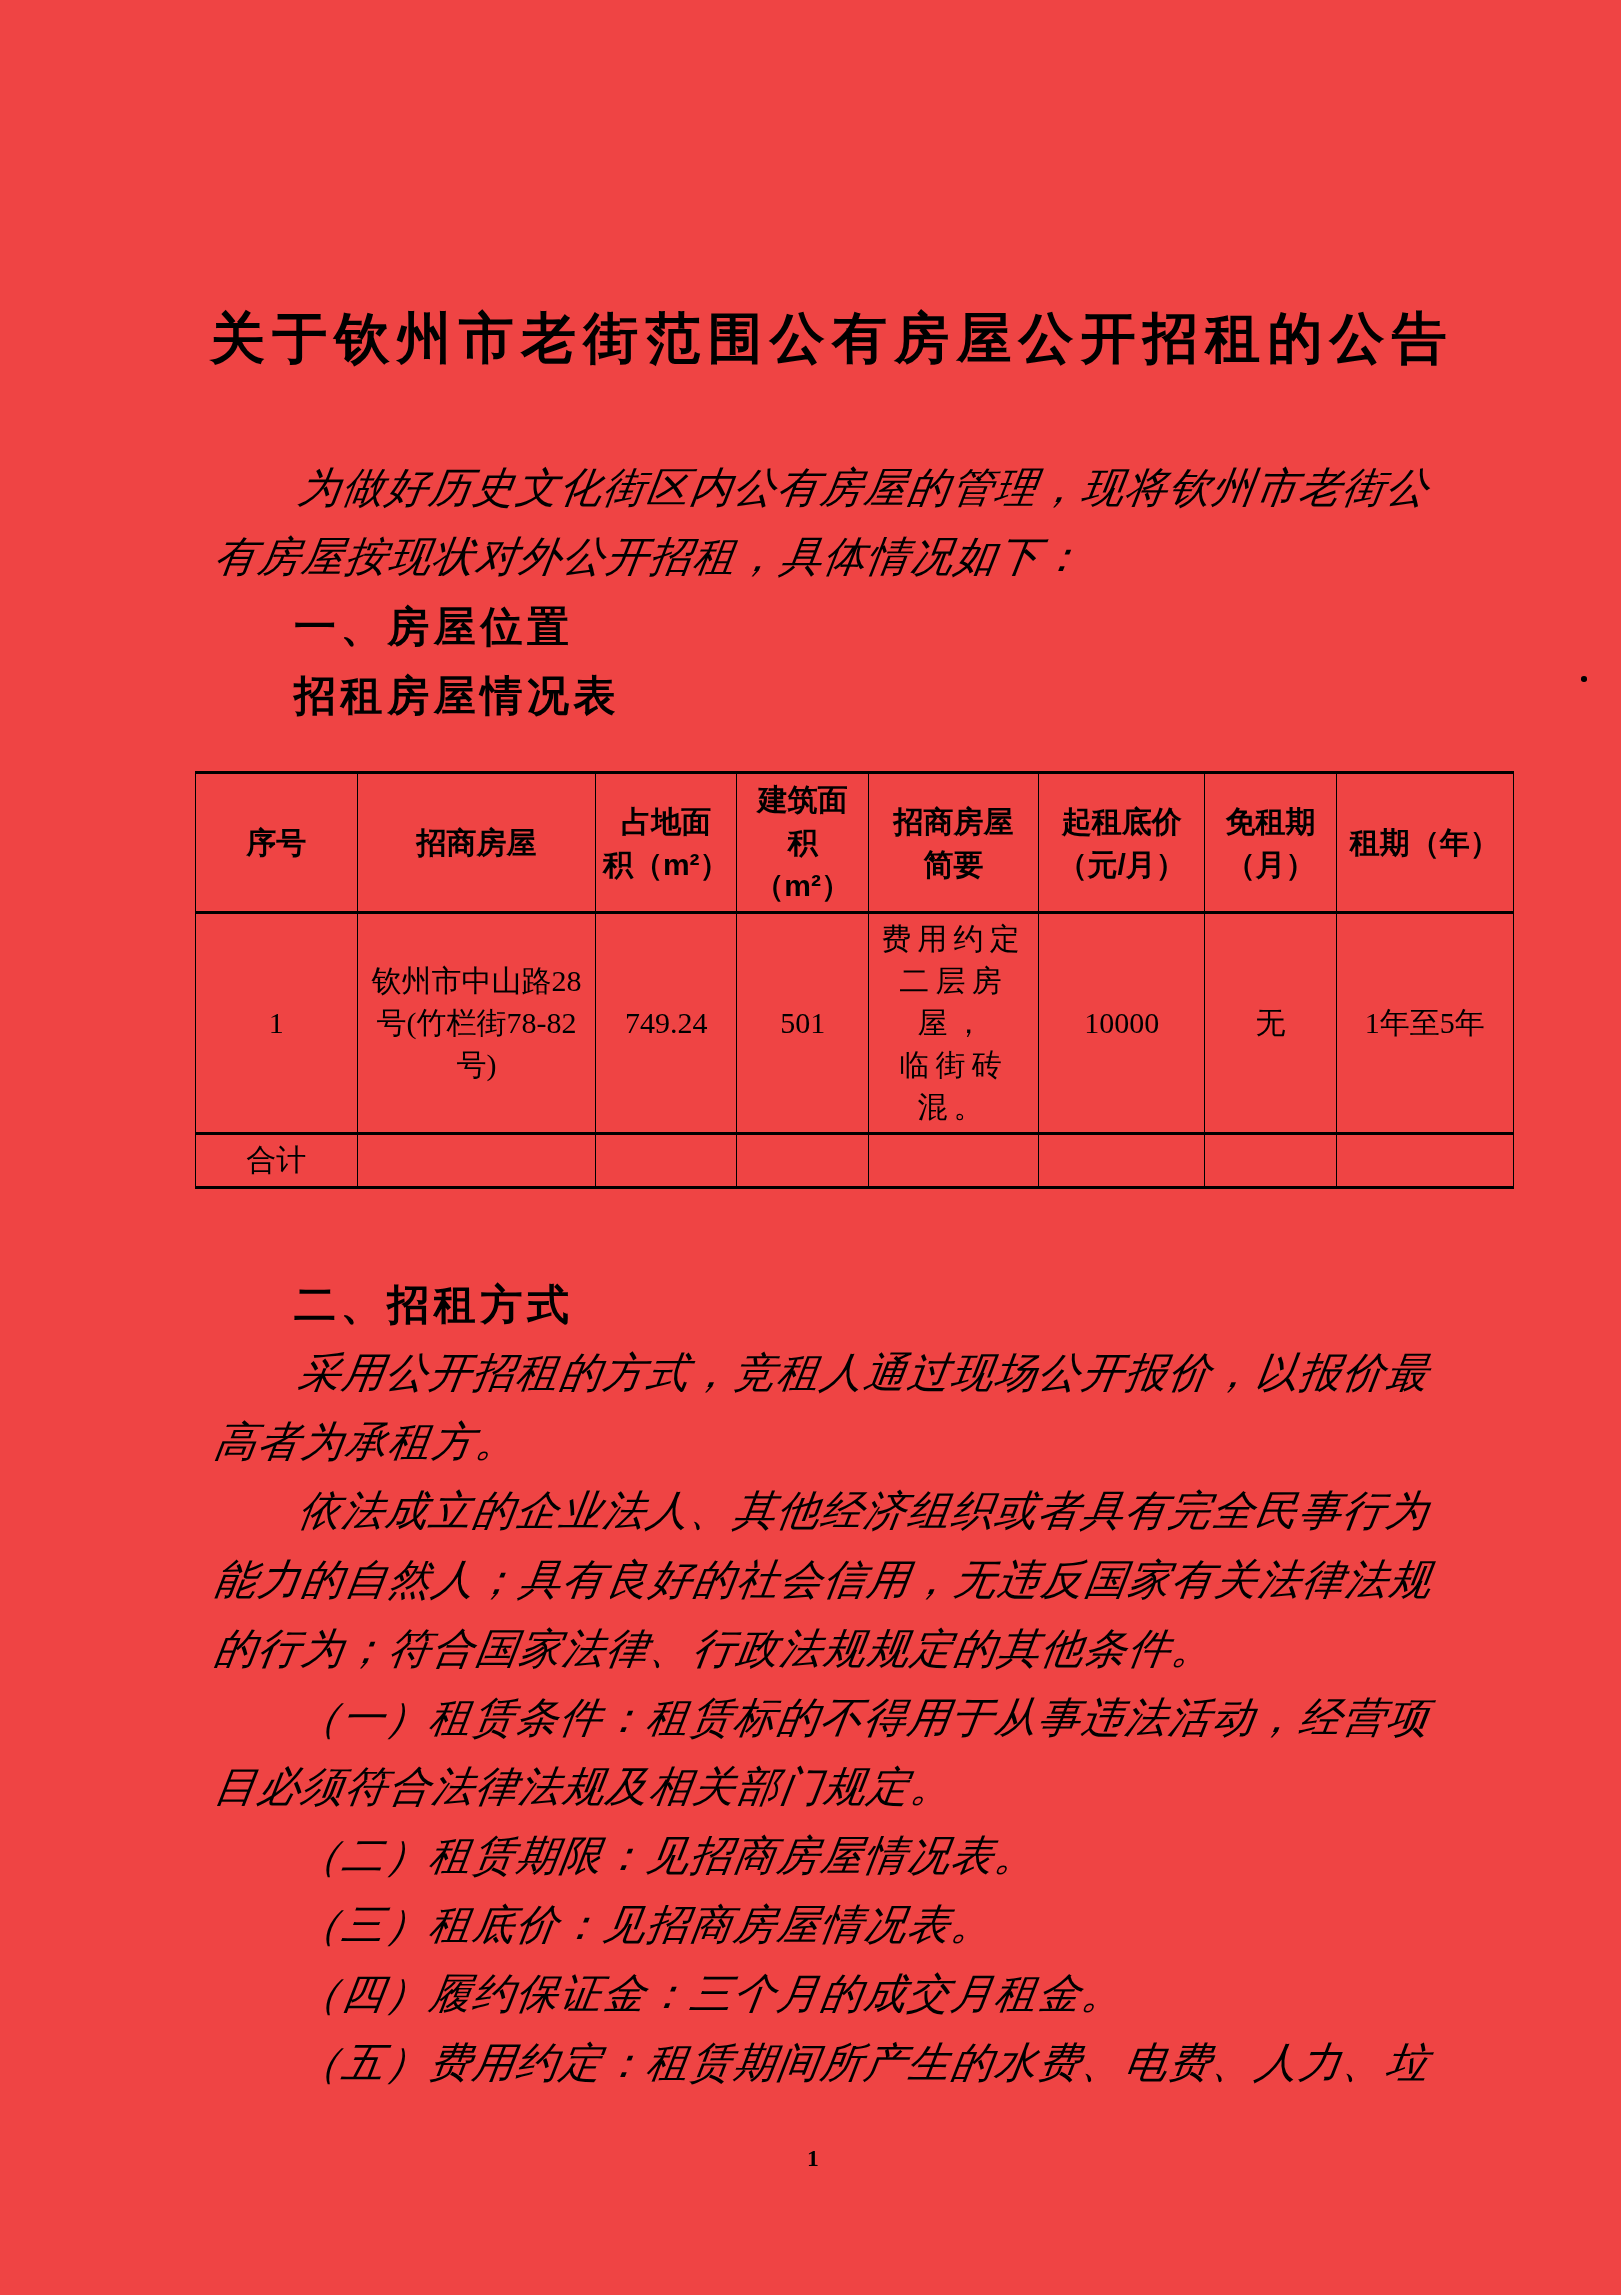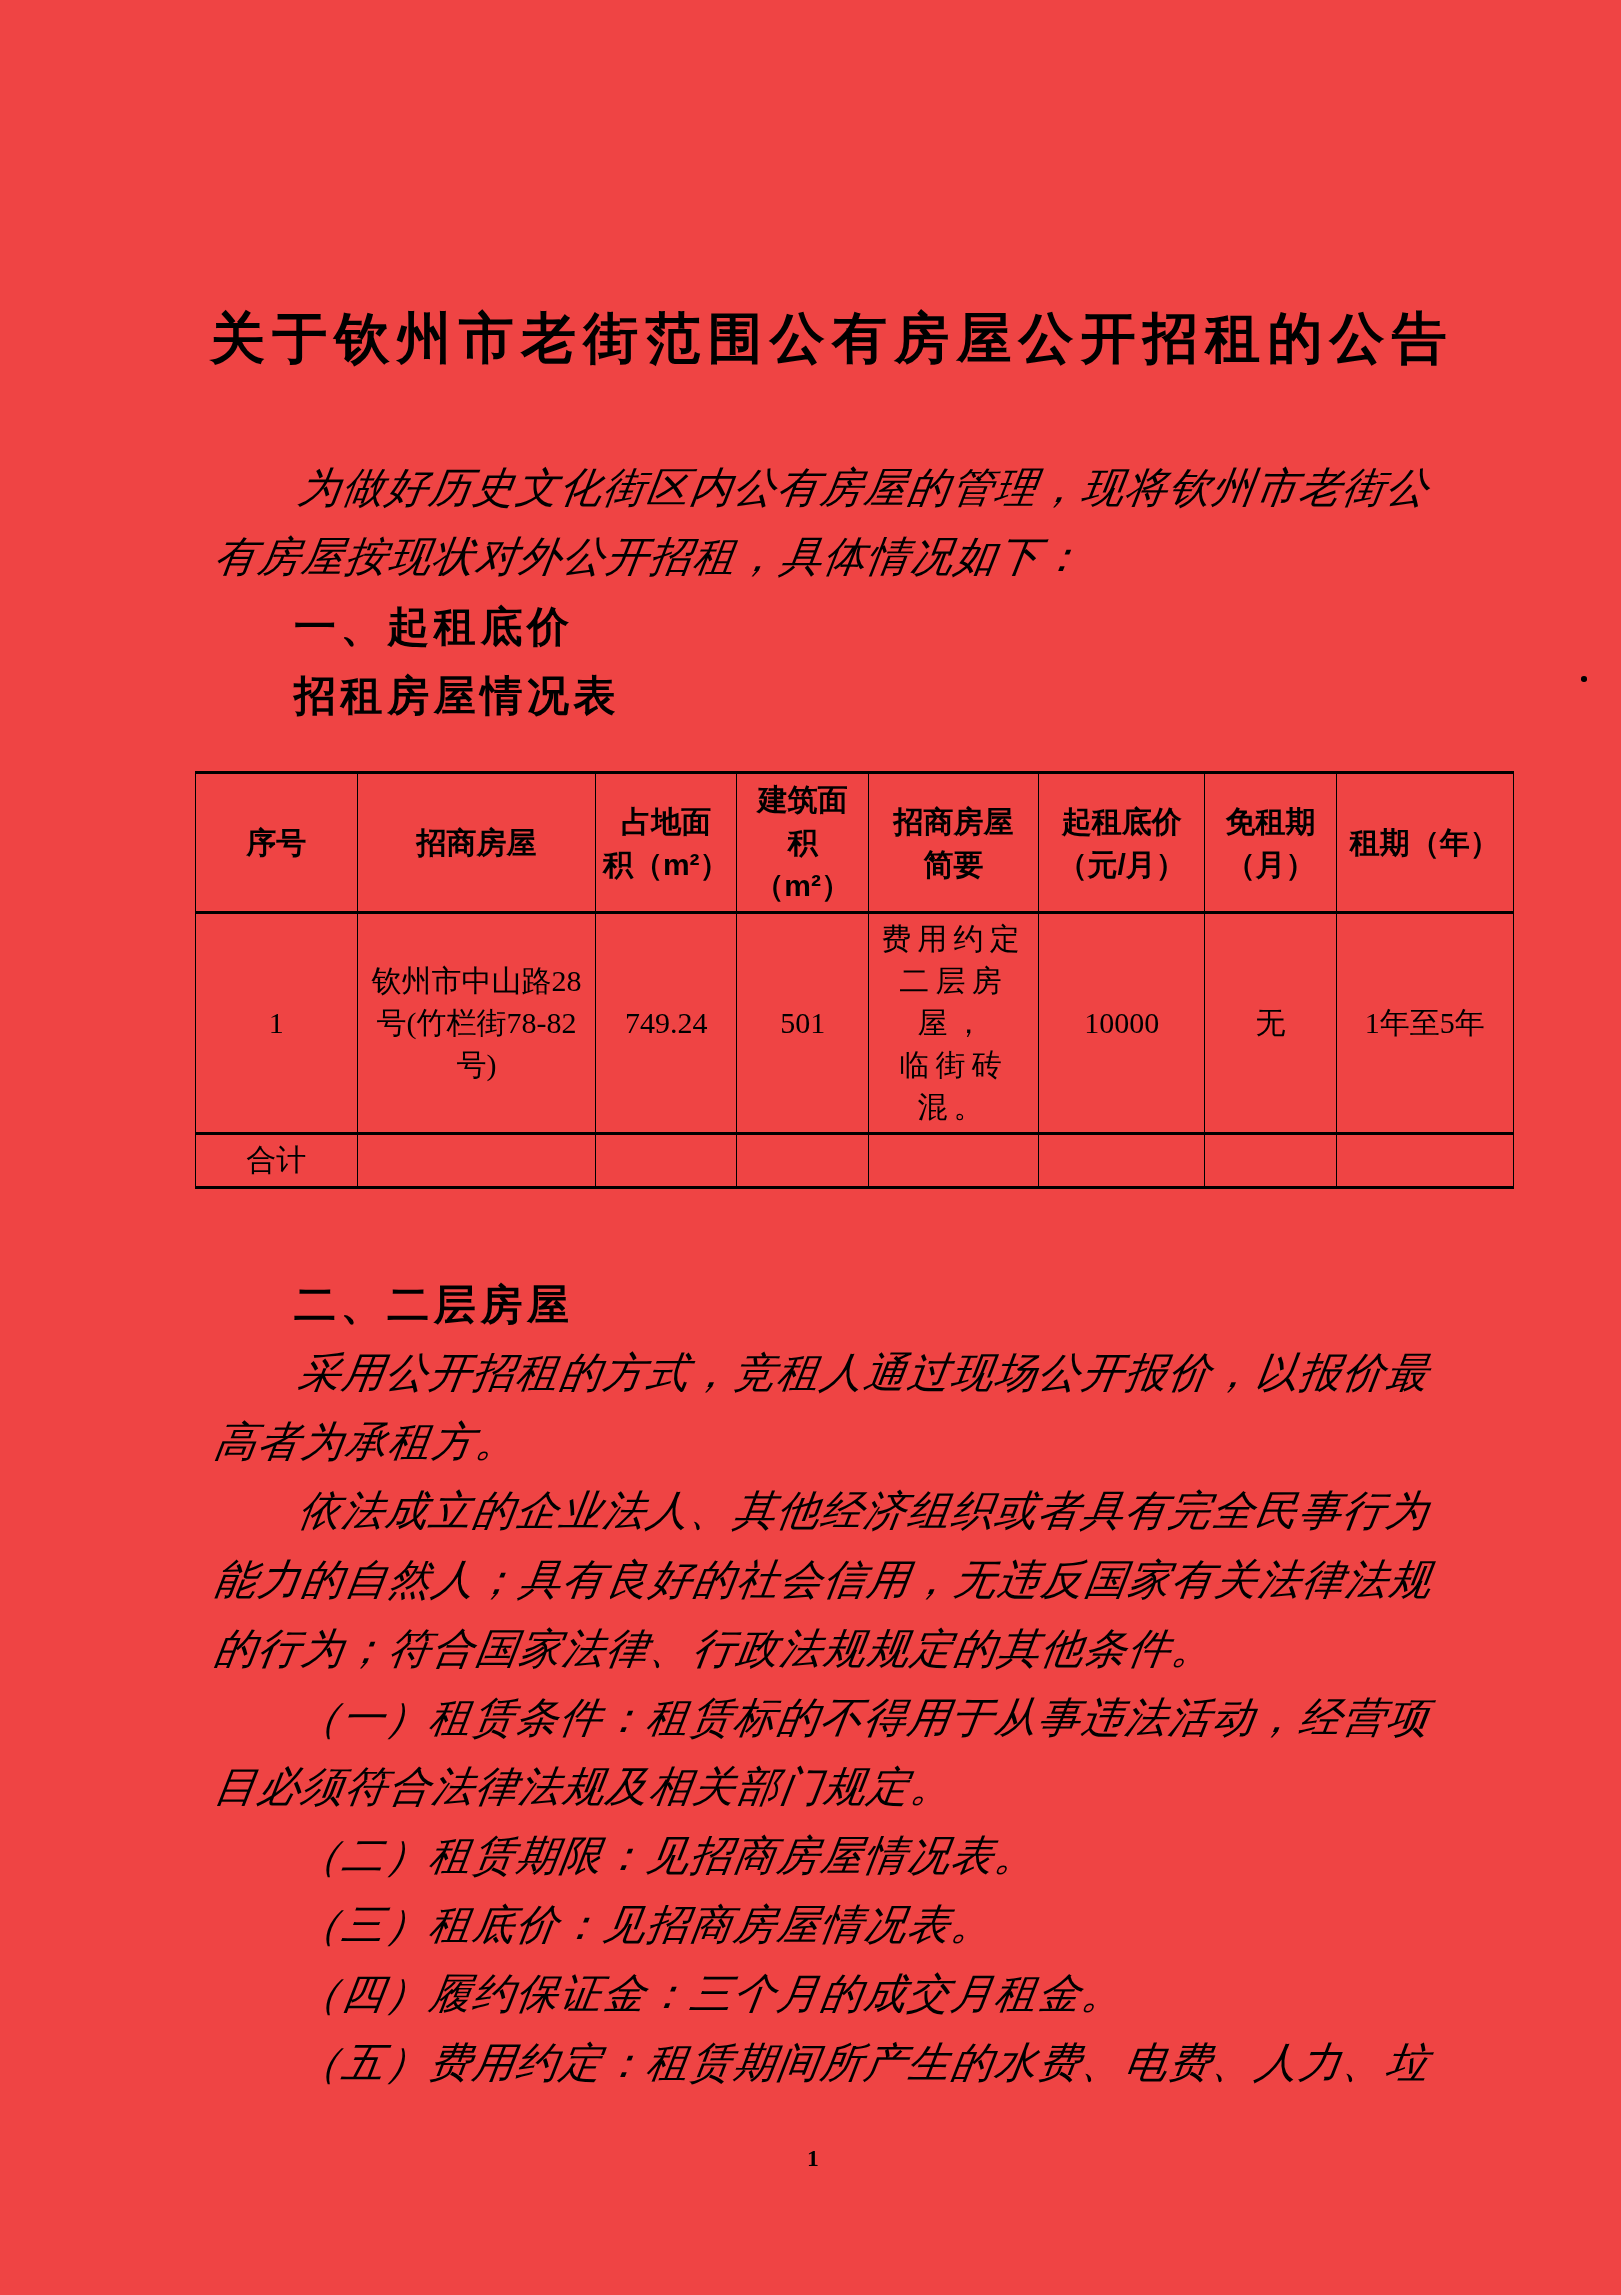--- a/index.html
+++ b/index.html
@@ -92,21 +92,21 @@
 <body>
 
 <div class="page">
   <div class="content">
 
     <div class="title">关于钦州市老街范围公有房屋公开招租的公告</div>
 
     <div class="block-intro">
       <div class="line body-line indent"><span class="sk">为做好历史文化街区内公有房屋的管理，现将钦州市老街公</span></div>
       <div class="line body-line"><span class="sk">有房屋按现状对外公开招租，具体情况如下：</span></div>
-      <div class="line heading-line indent">一、起租底价</div>
+      <div class="line heading-line indent">一、房屋位置</div>
       <div class="line heading-line indent">招租房屋情况表</div>
     </div>
 
     <table class="rent-table">
       <colgroup>
         <col style="width:12.3%">
           <col style="width:18.1%">
           <col style="width:10.7%">
           <col style="width:10.0%">
         <col style="width:12.9%">
@@ -171,21 +171,21 @@
         <td></td>
         <td></td>
         <td></td>
         <td></td>
         <td></td>
       </tr>
       </tbody>
     </table>
 
     <div class="block-s2">
-      <div class="line heading-line indent">二、二层房屋</div>
+      <div class="line heading-line indent">二、招租方式</div>
       <div class="line body-line indent"><span class="sk">采用公开招租的方式，竞租人通过现场公开报价，以报价最</span></div>
       <div class="line body-line"><span class="sk">高者为承租方。</span></div>
 
       <div class="line body-line indent"><span class="sk">依法成立的企业法人、其他经济组织或者具有完全民事行为</span></div>
       <div class="line body-line"><span class="sk">能力的自然人；具有良好的社会信用，无违反国家有关法律法规</span></div>
       <div class="line body-line"><span class="sk">的行为；符合国家法律、行政法规规定的其他条件。</span></div>
 
       <div class="line body-line indent"><span class="sk">（一）租赁条件：租赁标的不得用于从事违法活动，经营项</span></div>
       <div class="line body-line"><span class="sk">目必须符合法律法规及相关部门规定。</span></div>
       <div class="line body-line indent"><span class="sk">（二）租赁期限：见招商房屋情况表。</span></div>

